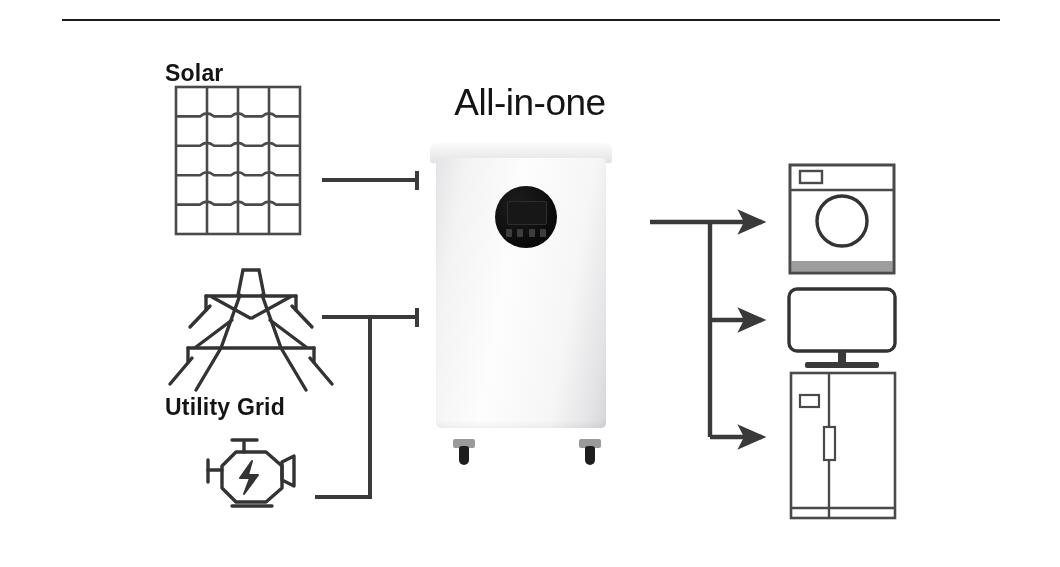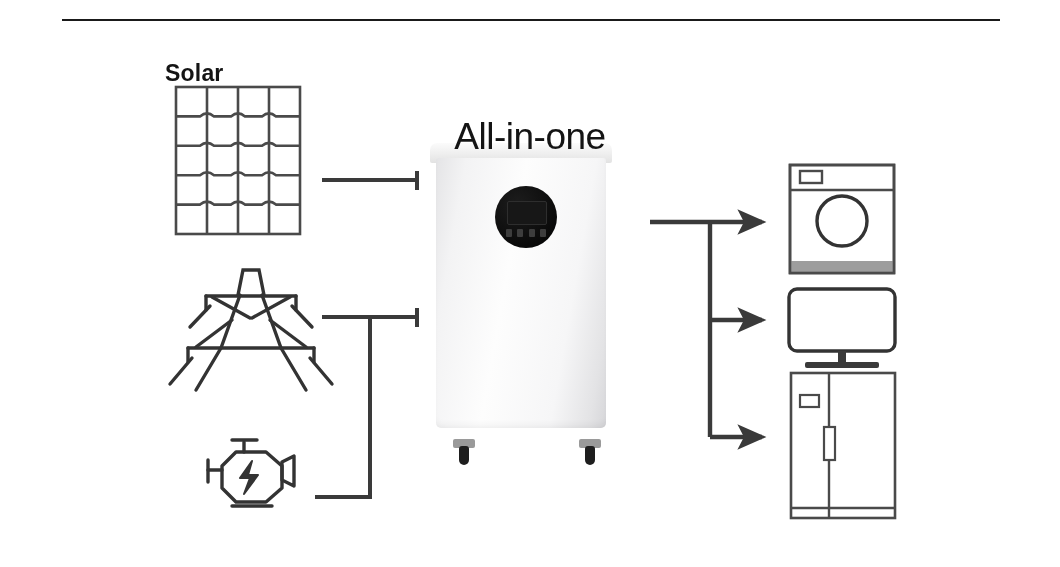--- a/index.html
+++ b/index.html
@@ -70,21 +70,20 @@
     left: 410px;
     top: 82px;
     width: 240px;
     text-align: center;
     font-family: "Liberation Sans", sans-serif;
     font-size: 37px;
     font-weight: normal;
     color: #141414;
     white-space: nowrap;
     letter-spacing: -0.5px;
-    margin-top: 34px;
   }
   
   #cabinet {
     position: absolute;
     left: 430px;
     top: 143px;
     width: 182px;
     height: 285px;
   }
   #cabinet-lid {
@@ -320,16 +319,17 @@
         <div class="caster-top"></div>
         <div class="caster-wheel"></div>
       </div>
     </div>
   </div>
 
   <div id="title-all-in-one" class="node-title">All-in-one</div>
 
   <div id="label-solar" class="node-label">Solar</div>
 
+  <div id="label-utility-grid" class="node-label">Utility Grid</div>
 
 
 
 </div>
 
 </body></html>

